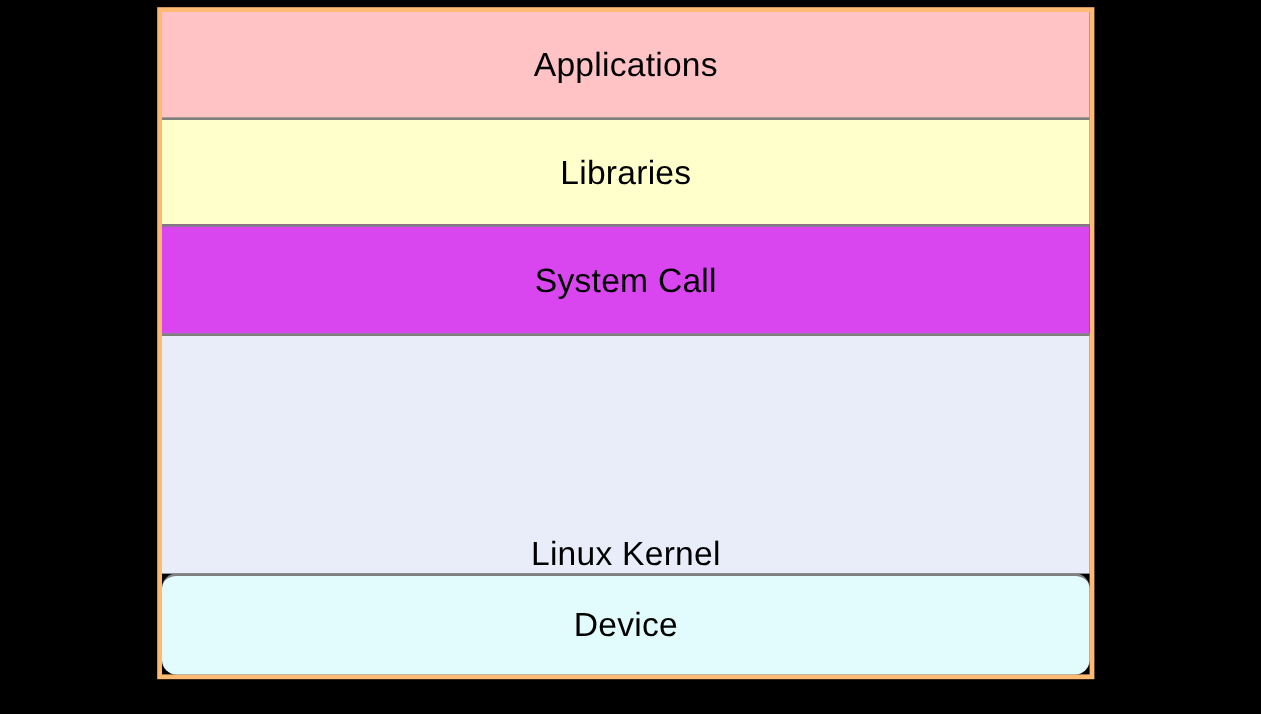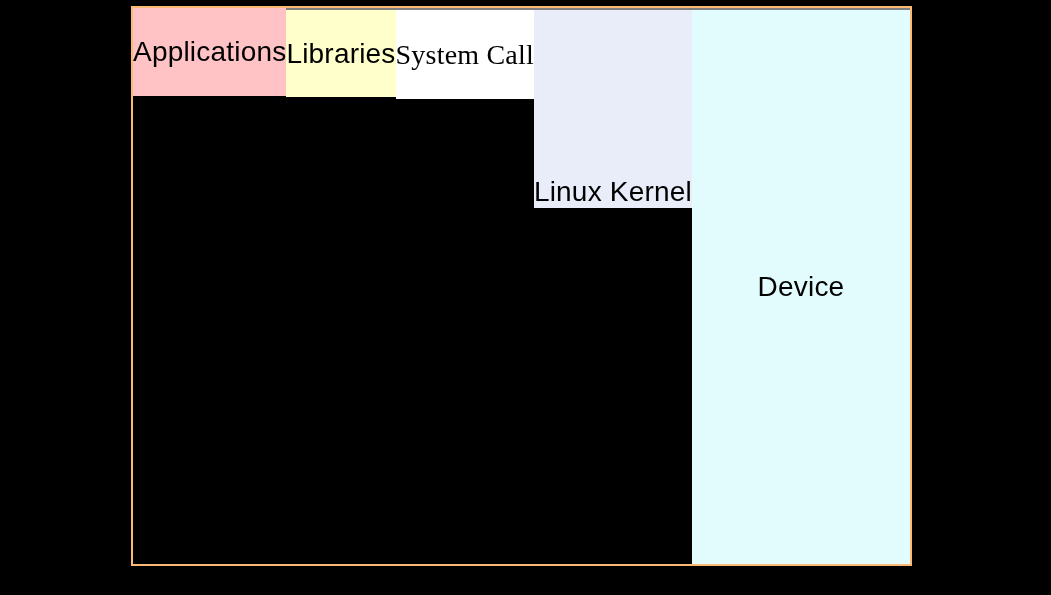--- a/index.html
+++ b/index.html
@@ -14,23 +14,23 @@
     overflow: hidden;
     font-family: "Liberation Sans", "DejaVu Sans", sans-serif;
   }
   .diagram-box {
     position: absolute;
     left: 131px;
     top: 6px;
     width: 781px;
     height: 560px;
     box-sizing: border-box;
-    border: 2px solid #fdba74;
+    border: 4px solid #fdba74;
     display: flex;
-    flex-direction: row;
+    flex-direction: column;
   }
   .layer {
     box-sizing: border-box;
     display: flex;
     align-items: center;
     justify-content: center;
   }
   .layer + .layer {
     border-top: 2px solid #7f7f7f;
   }
@@ -49,22 +49,22 @@
 </head>
 <body>
 
 <div class="diagram-box">
   <div class="layer layer-0" style="background: rgb(255, 195, 198);">
     <span class="layer-label">Applications</span>
   </div>
   <div class="layer layer-1" style="background: rgb(255, 255, 204); justify-content: center;">
     <span class="layer-label">Libraries</span>
   </div>
-  <div class="layer layer-2" style="background: #ffffff; font-family: Liberation Serif, serif;">
+  <div class="layer layer-2" style="background: #d946ef;">
     <span class="layer-label">System Call</span>
   </div>
   <div class="layer layer-3" style="background: rgb(232, 237, 249); align-items: flex-end;">
     <span class="layer-label">Linux Kernel</span>
   </div>
-  <div class="layer layer-4" style="background: rgb(226, 252, 253);">
+  <div class="layer layer-4" style="background: rgb(226, 252, 253); border-radius: 12px;">
     <span class="layer-label">Device</span>
   </div>
 </div>
 
 </body></html>

